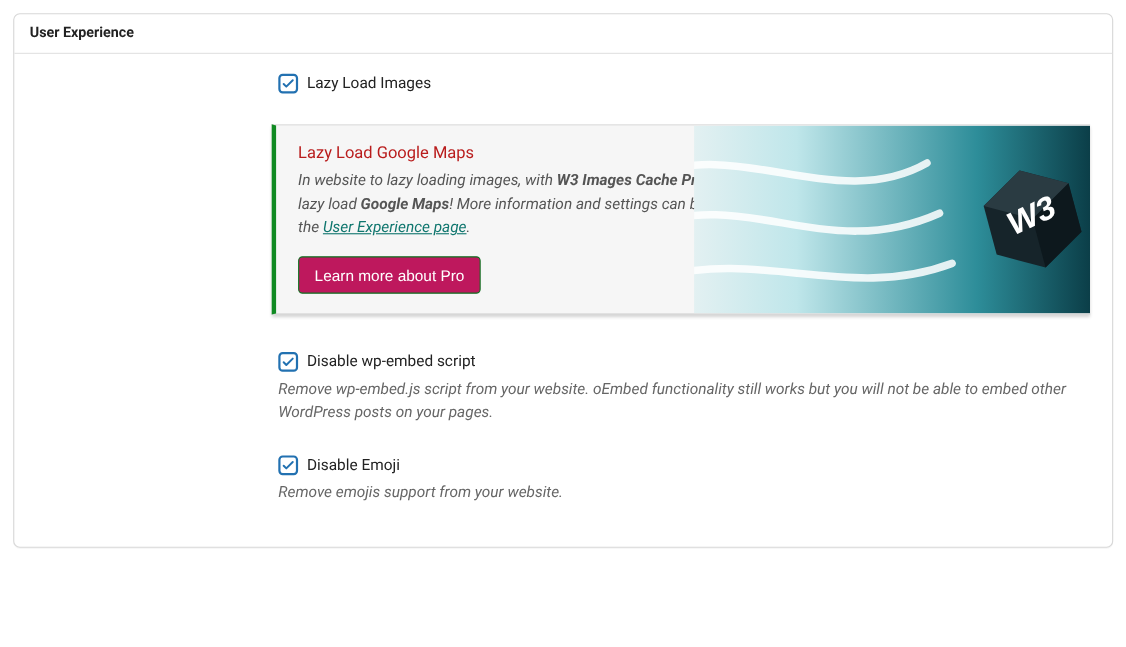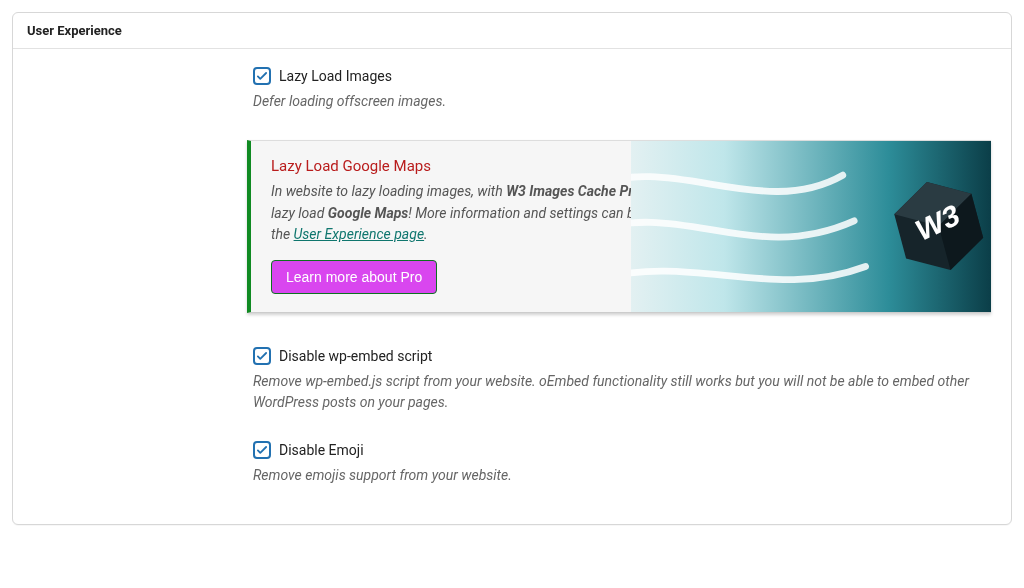--- a/index.html
+++ b/index.html
@@ -82,21 +82,21 @@
     font-style: italic;
     color: #555;
     font-size: 14px;
     line-height: 1.55;
     max-width: 430px;
     margin-bottom: 14px;
   }
   .pro-body a { color: #0f766e; font-style: italic; text-decoration: underline; }
   .pro-btn {
     display: inline-block;
-    background: #d946ef;
+    background: #be185d;
     color: #fff;
     border: 1px solid #0d7320;
     border-radius: 4px;
     padding: 8px 14px;
     font-size: 14px;
     cursor: pointer;
   }
   
   .pro-art {
     position: absolute;
@@ -132,21 +132,20 @@
 
       <div class="setting-block">
         <div class="check-row">
           <span class="wp-check">
             <svg viewBox="0 0 16 16">
                 <path fill="none" stroke="#2271b1" stroke-width="2.4" stroke-linecap="round" stroke-linejoin="round" d="M2.5 8.5l3.2 3.2L13.5 4"></path>
               </svg>
           </span>
           <span class="check-label">Lazy Load Images</span>
         </div>
-        <p class="desc">Defer loading offscreen images.</p>
       </div>
 
       <div class="pro-box">
         <div class="pro-art">
           <svg viewBox="0 0 360 150" preserveAspectRatio="xMaxYMid slice">
             <defs>
               <linearGradient id="g" x1="0" x2="1" y1="0" y2="0">
                 <stop offset="0" stop-color="#f6f6f6"></stop>
                 <stop offset="0.35" stop-color="#bfe6ea"></stop>
                 <stop offset="0.75" stop-color="#2d8d99"></stop>

